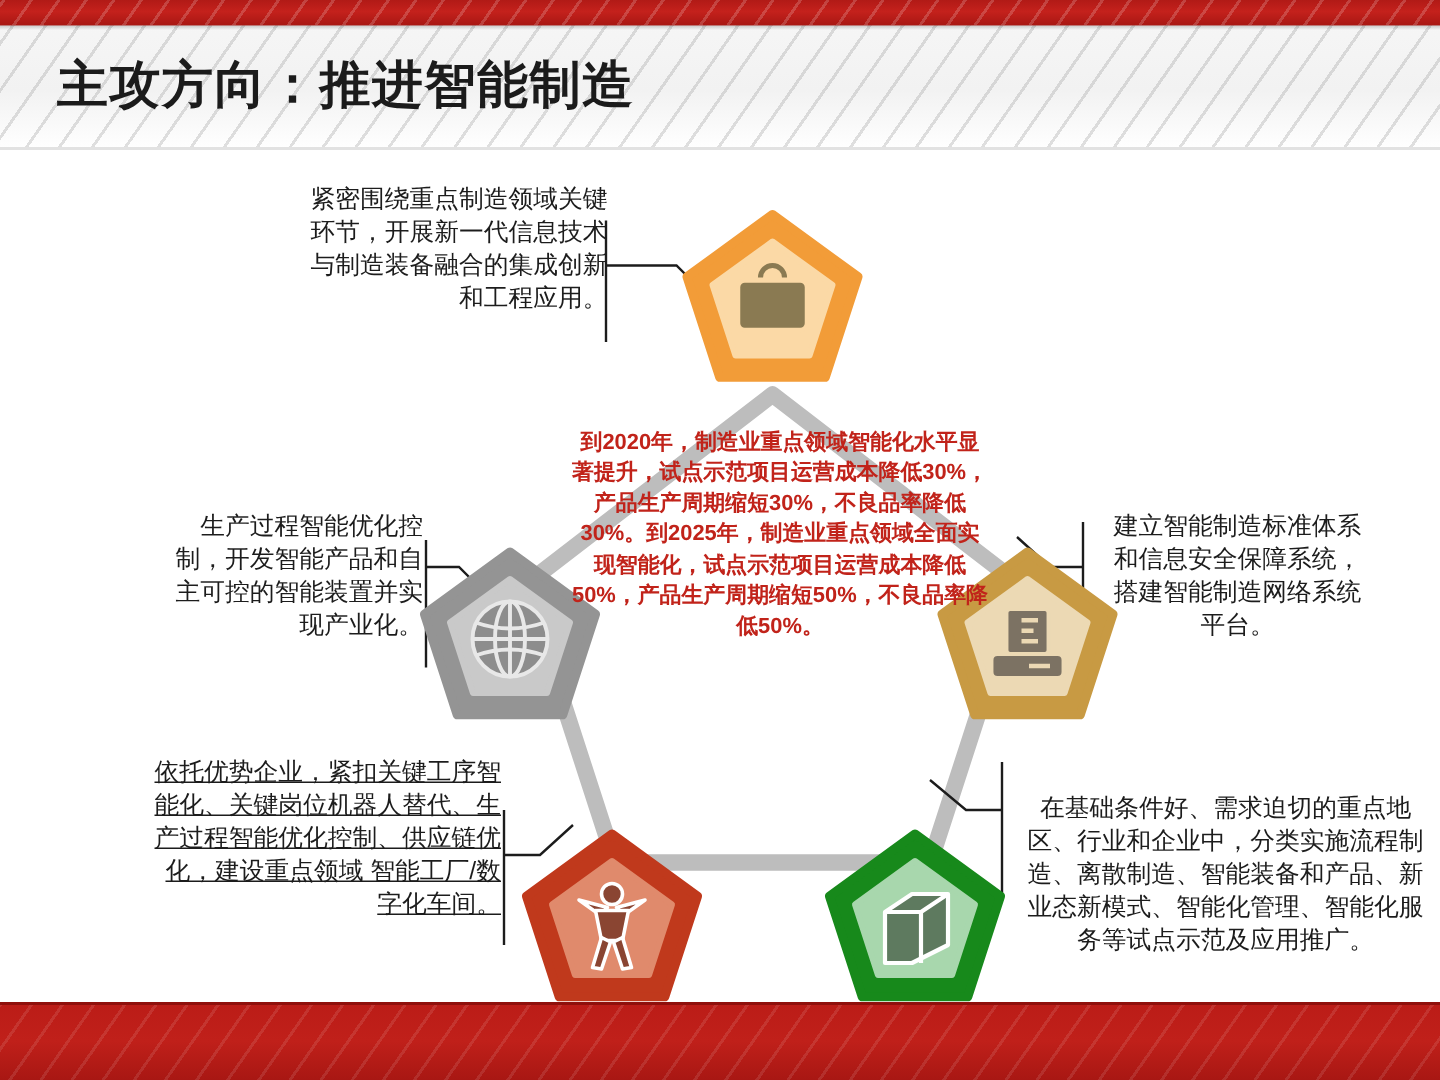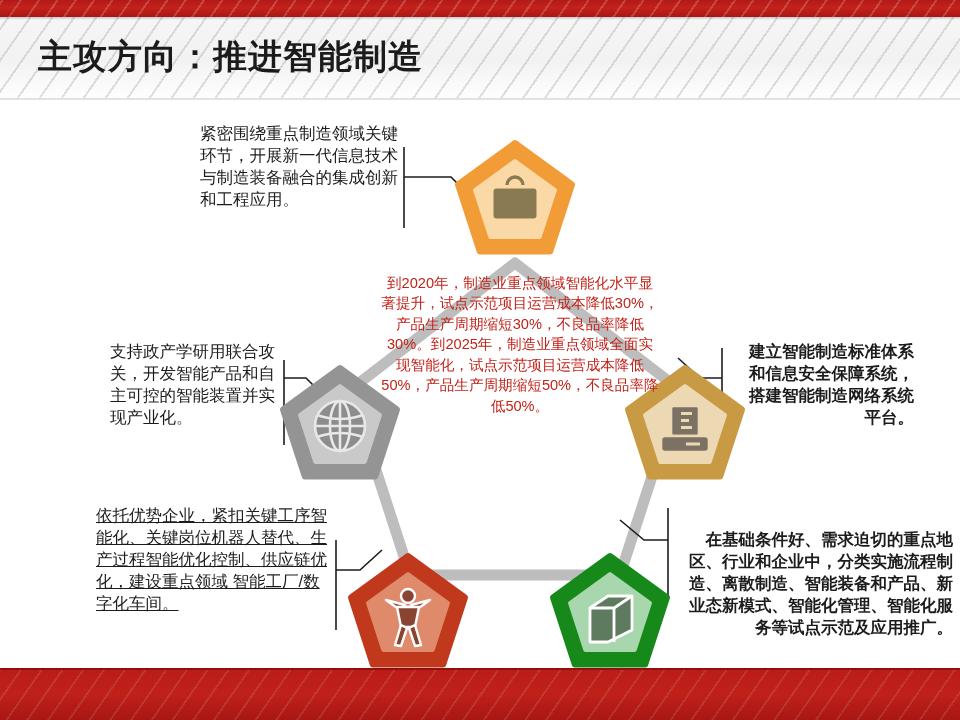--- a/index.html
+++ b/index.html
@@ -69,28 +69,28 @@
   #stage svg{position:absolute;left:0;top:0;width:960px;height:568px;}
 
   
   .cap{
     position:absolute;
     font-size:16.5px;
     line-height:1.34;
     color:#1c1c1c;
     font-weight:400;
   }
-  .cap.r{}
-  .cap.l{text-align:right;font-weight:bold;}
+  .cap.r{text-align:right;}
+  .cap.l{text-align:center;}
 
   .center-text{
     position:absolute;
-    left:380px;top:173px;width:280px;
+    left:380px;top:185px;width:280px;
     font-size:14.6px;line-height:1.40;
-    font-weight:normal;color:#c1231a;
+    font-weight:bold;color:#c1231a;
     text-align:center;
     z-index:6;
   }
 </style>
 </head>
 <body>
 
 <div id="slide">
 
   <div class="hdr-wrap">
@@ -191,21 +191,21 @@
           </g>
         </g>
       </g>
 
     </svg>
 
     <div class="center-text">到2020年，制造业重点领域智能化水平显著提升，试点示范项目运营成本降低30%，产品生产周期缩短30%，不良品率降低30%。到2025年，制造业重点领域全面实现智能化，试点示范项目运营成本降低50%，产品生产周期缩短50%，不良品率降低50%。</div>
 
     <div class="cap r" style="left:200px;top:22px;width:205px;">紧密围绕重点制造领域关键环节，开展新一代信息技术与制造装备融合的集成创新和工程应用。</div>
 
-    <div class="cap r" style="left:110px;top:240px;width:172px;">支持政产学研用联合攻关，开发智能产品和自主可控的智能装置并实现产业化。</div>
+    <div class="cap r" style="left:110px;top:240px;width:172px;">生产过程智能优化控制，开发智能产品和自主可控的智能装置并实现产业化。</div>
 
     <div class="cap r" style="left:96px;top:404px;width:238px;text-decoration:underline;">依托优势企业，紧扣关键工序智能化、关键岗位机器人替代、生产过程智能优化控制、供应链优化，建设重点领域 智能工厂/数字化车间。</div>
 
     <div class="cap l" style="left:736px;top:240px;width:178px;">建立智能制造标准体系和信息安全保障系统，搭建智能制造网络系统平台。</div>
 
     <div class="cap l" style="left:681px;top:404px;width:272px;margin-top:24px;">在基础条件好、需求迫切的重点地区、行业和企业中，分类实施流程制造、离散制造、智能装备和产品、新业态新模式、智能化管理、智能化服务等试点示范及应用推广。</div>
 
   </div>
 
   <div class="ftr-wrap"></div>

